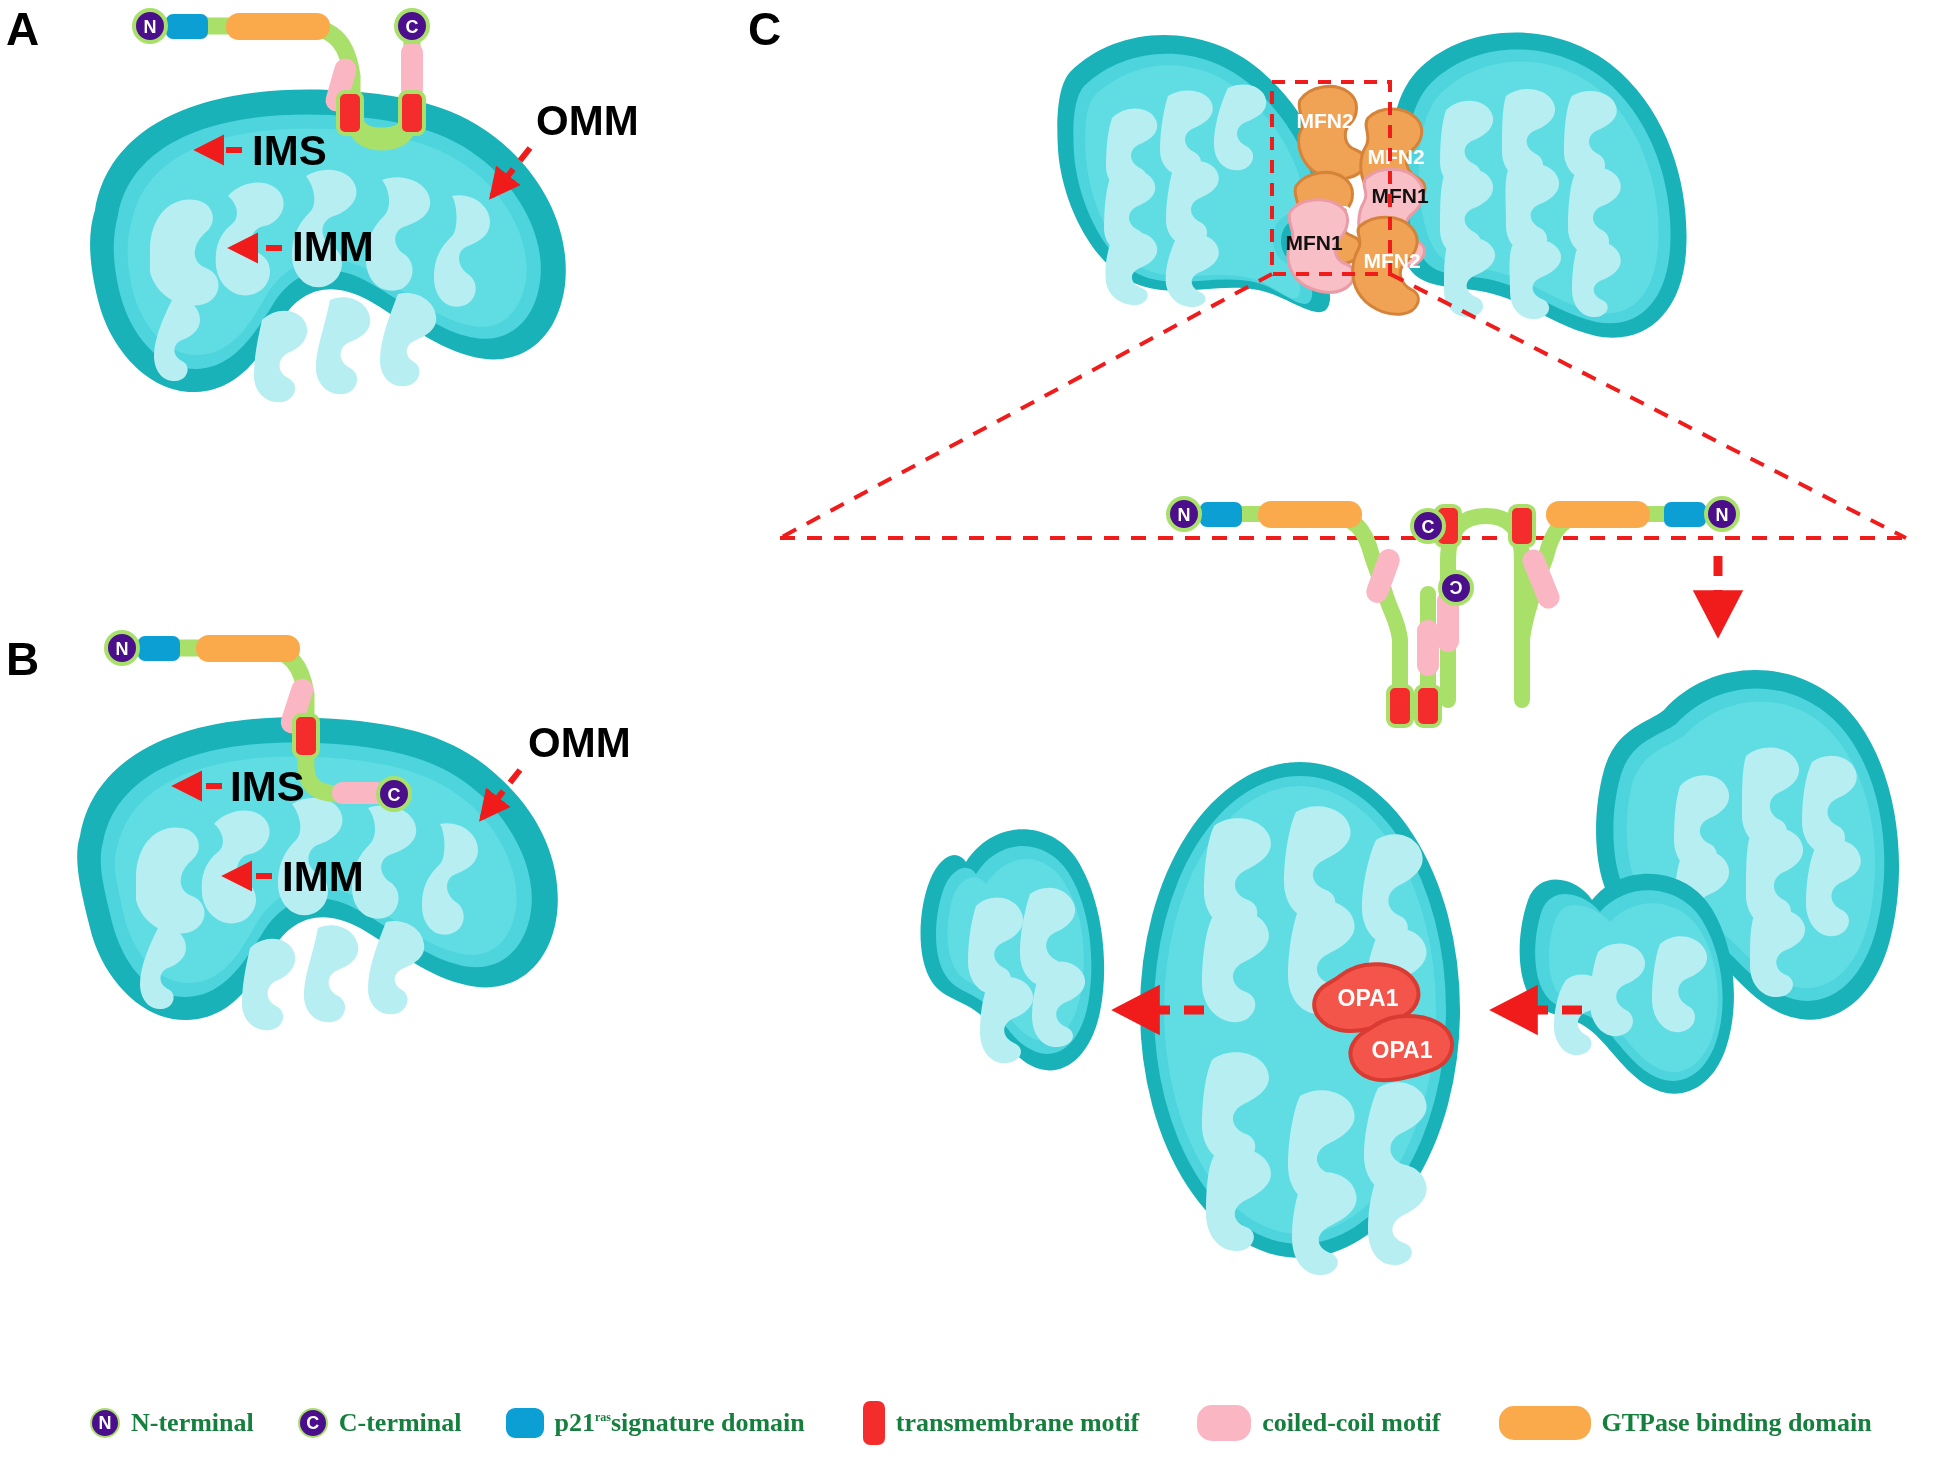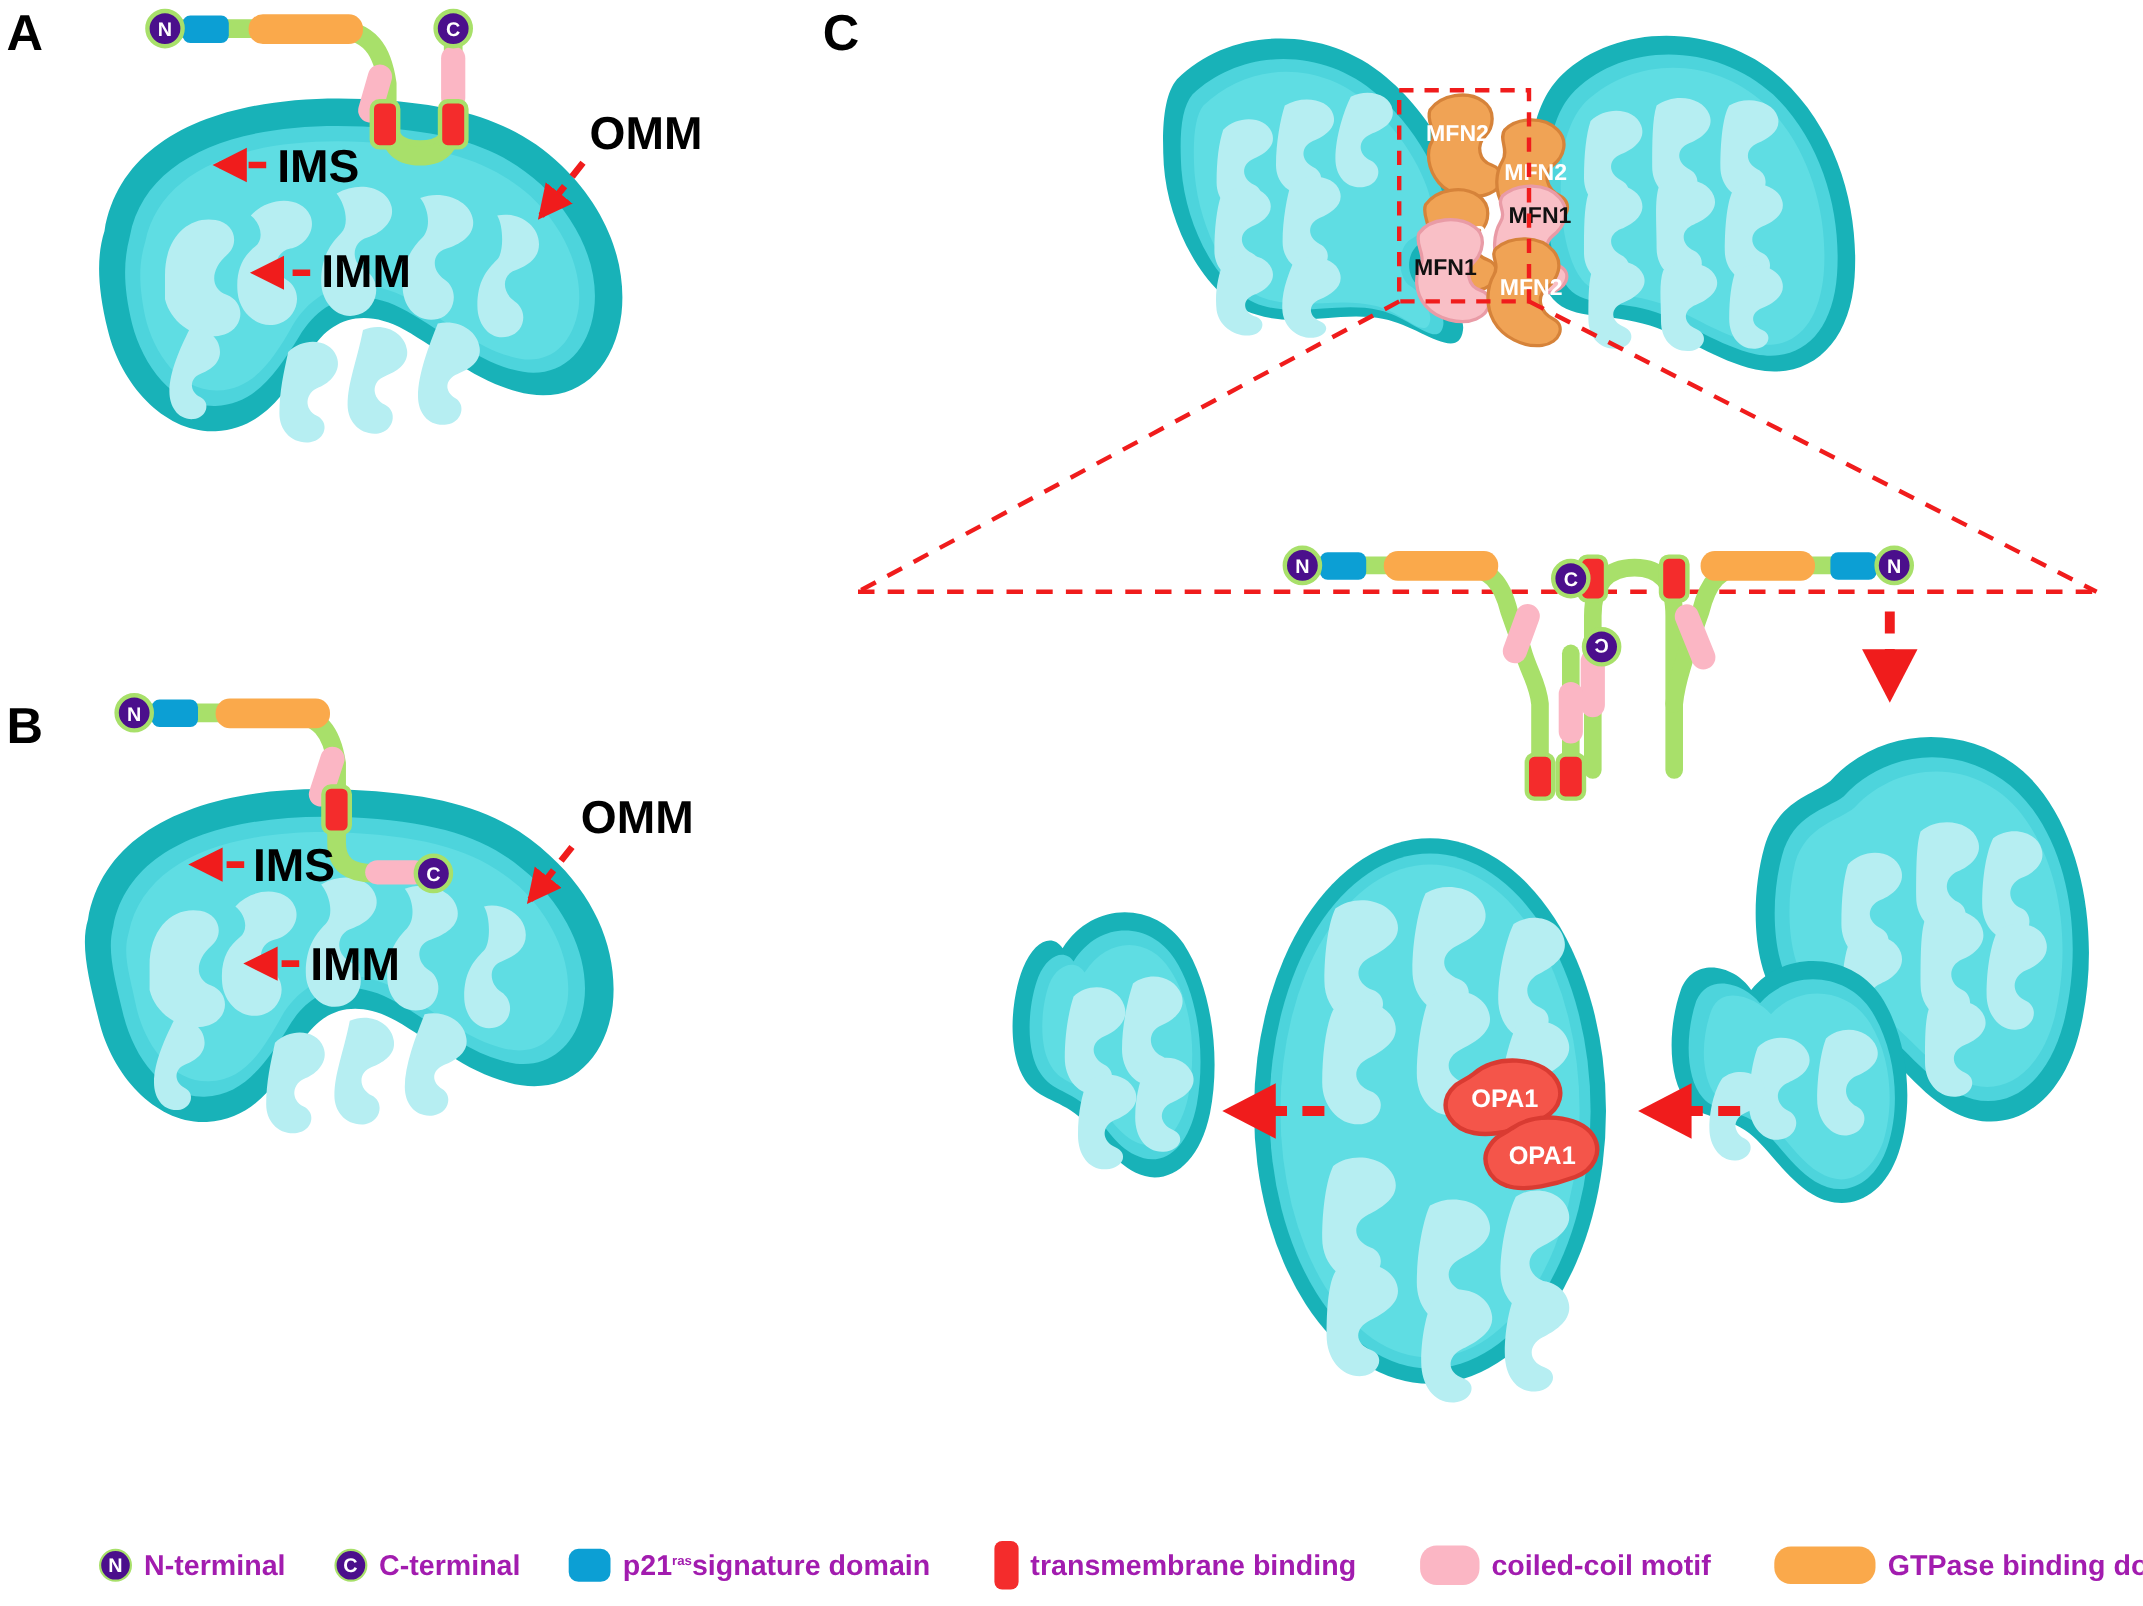--- a/index.html
+++ b/index.html
@@ -63,24 +63,24 @@
     gap: 0px;
   }
   .legend-item {
     display: flex;
     flex-direction: row;
     align-items: center;
     gap: 11px;
     white-space: nowrap;
   }
   .legend-text {
-    font-family: Liberation Sans, sans-serif;
+    font-family: Liberation Serif, serif;
     font-weight: bold;
     font-size: 26px;
-    color: #a21caf;
+    color: #15803d;
     line-height: 1;
   }
   .legend-text sup {
     font-size: 12px;
     vertical-align: super;
     line-height: 0;
   }
   .legend-gap { width: 44px; flex: 0 0 auto; }
   .legend-gap-lg { width: 58px; flex: 0 0 auto; }
 
@@ -648,21 +648,21 @@
     <div class="legend-gap"></div>
 
     <div class="legend-item">
       <div class="sw-p21"></div>
       <span class="legend-text"><span>p21</span><sup>ras</sup><span>signature domain</span></span>
     </div>
     <div class="legend-gap-lg"></div>
 
     <div class="legend-item">
       <div class="sw-tm"></div>
-      <span class="legend-text">transmembrane binding</span>
+      <span class="legend-text">transmembrane motif</span>
     </div>
     <div class="legend-gap-lg"></div>
 
     <div class="legend-item">
       <div class="sw-cc"></div>
       <span class="legend-text">coiled-coil motif</span>
     </div>
     <div class="legend-gap-lg"></div>
 
     <div class="legend-item">

